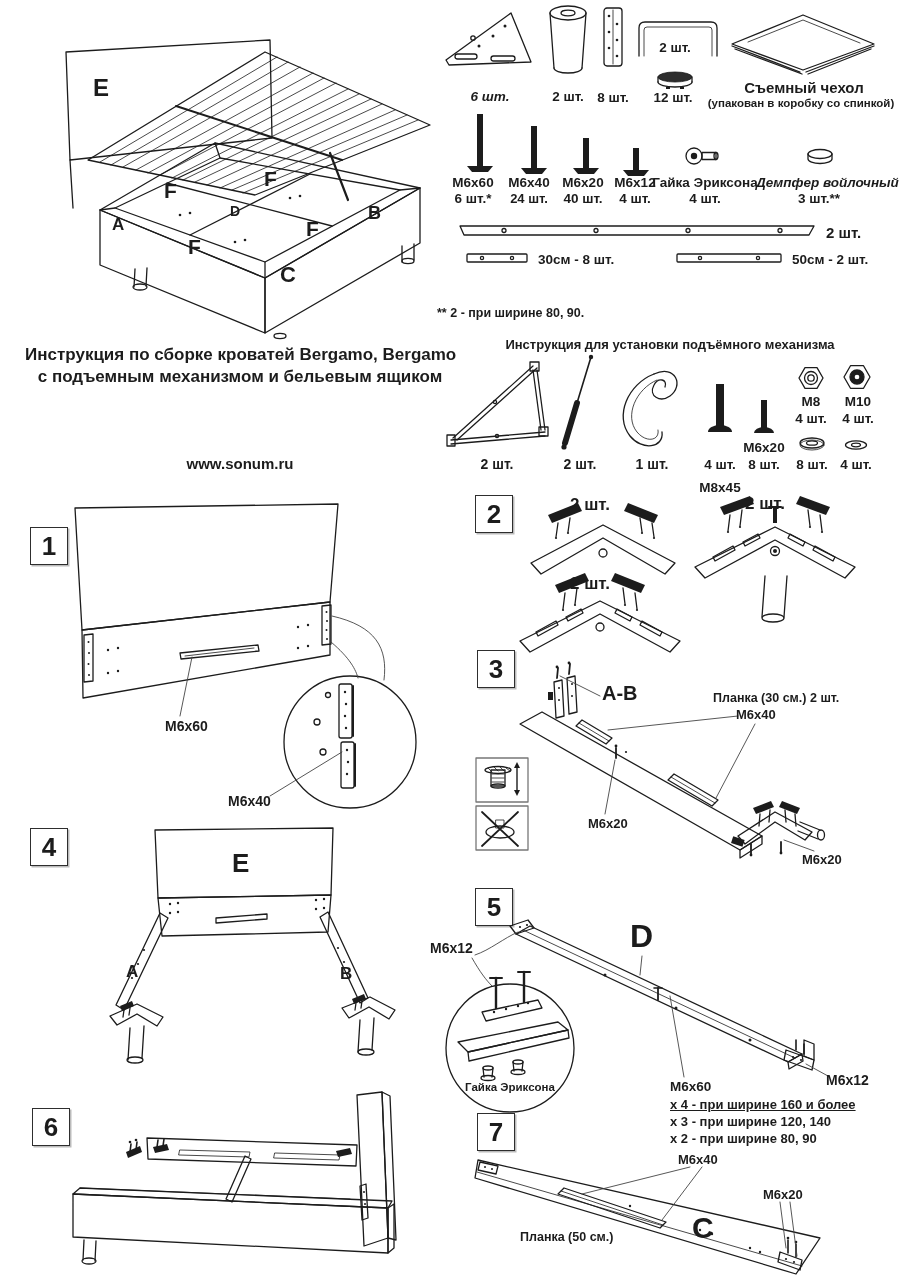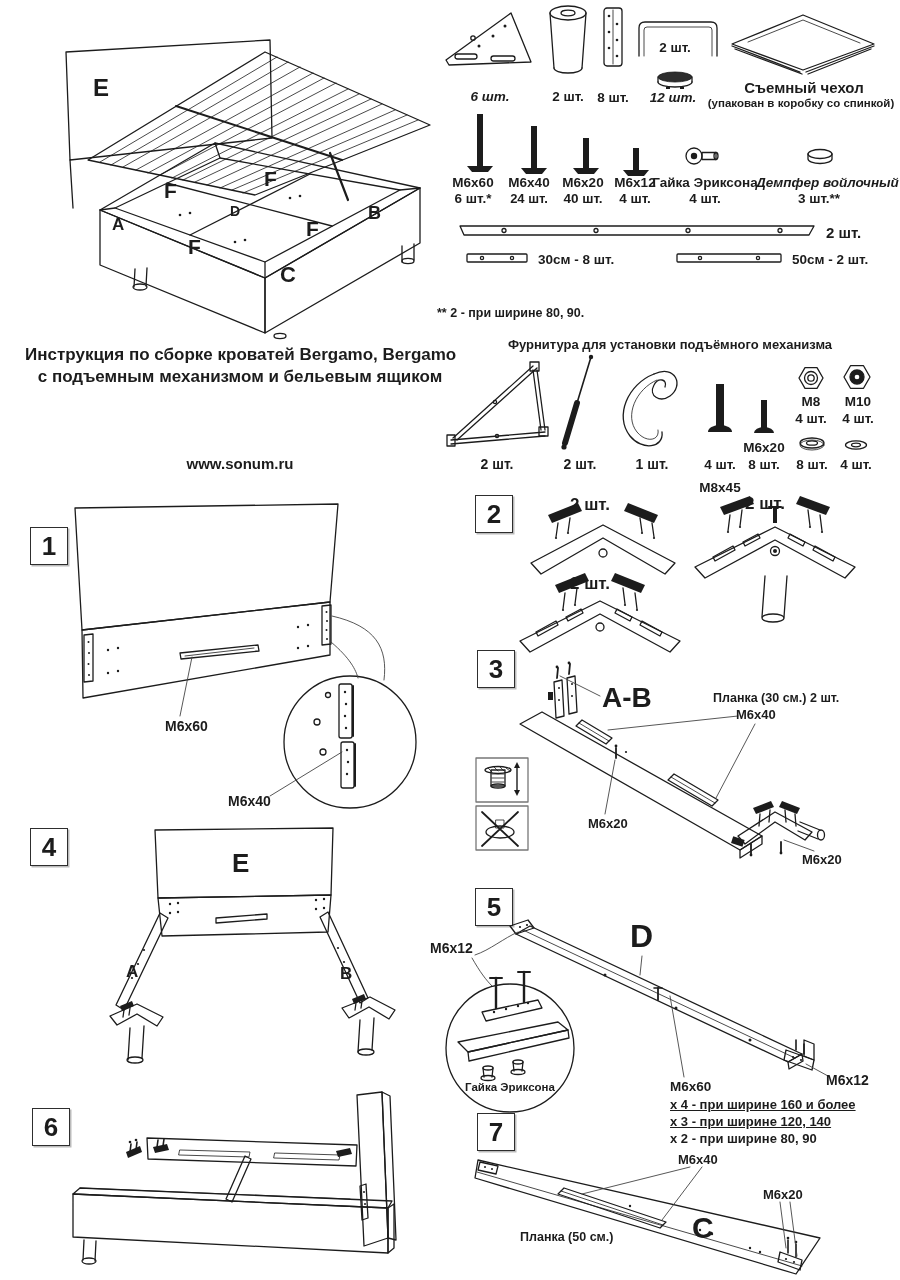--- a/index.html
+++ b/index.html
@@ -128,21 +128,21 @@
 
     <svg style="left:216px;top:70px;" width="38" height="22" viewBox="0 0 38 22">
       <ellipse class="fp" cx="19" cy="7" rx="17" ry="5"></ellipse>
       <g class="k">
           <path d="M2,7 L2,12 M36,7 L36,12"></path>
           <path d="M2,12 A17,5 0 0 0 36,12"></path>
         </g>
       <rect class="f" x="10" y="17" width="4" height="2"></rect>
         <rect class="f" x="24" y="17" width="4" height="2"></rect>
     </svg>
-    <div class="lb c" style="left:198px;top:90px;width:70px;font-size:13.5px;font-style:italic;">12 шт.</div>
+    <div class="lb c" style="left:198px;top:90px;width:70px;font-size:13.5px;">12 шт.</div>
 
     <svg style="left:288px;top:12px;" width="152" height="66" viewBox="0 0 152 66">
       <g class="k">
           <polygon points="75,3 146,32 75,58 4,32" fill="#fff"></polygon>
       <path d="M146,34 L78,60 M143,37 L80,62 M4,34 L72,60 M7,37 L74,62"></path>
       <path d="M20,30 L75,8 L132,31" class="kt"></path>
         </g>
     </svg>
     <div class="lb c" style="left:288px;top:79px;width:152px;font-size:15px;">Съемный чехол</div>
     <div class="lb c" style="left:266px;top:97px;width:190px;font-size:11.5px;">(упакован в коробку со спинкой)</div>
@@ -227,21 +227,21 @@
     <div class="lb" style="left:-3px;top:306px;font-size:12.5px;">** 2 - при ширине 80, 90.</div>
   </div>
 
   <div class="abs" style="left:25px;top:345px;width:430px;">
     <div class="lb c" style="left:0;top:0;width:430px;font-size:17px;">Инструкция по сборке кроватей Bergamo, Bergamo</div>
     <div class="lb c" style="left:0;top:22px;width:430px;font-size:17px;">с подъемным механизмом и бельевым ящиком</div>
     <div class="lb c" style="left:0;top:110px;width:430px;font-size:15px;">www.sonum.ru</div>
   </div>
 
   <div class="abs" style="left:440px;top:336px;width:460px;height:150px;">
-    <div class="lb c" style="left:0;top:1px;width:460px;font-size:13px;">Фурнитура для установки подъёмного механизма</div>
+    <div class="lb c" style="left:0;top:1px;width:460px;font-size:13px;">Инструкция для установки подъёмного механизма</div>
 
     <svg style="left:5px;top:20px;" width="106" height="94" viewBox="0 0 106 94">
       <g class="k">
           <path d="M6,84 L100,76 M6,88 L100,80"></path>
           <path d="M8,82 L88,10 M12,84 L92,12"></path>
       <path d="M88,14 L96,74 M92,14 L100,74"></path>
       <rect x="85" y="6" width="9" height="9"></rect>
           <rect x="2" y="79" width="8" height="11"></rect>
           <rect x="94" y="71" width="9" height="9"></rect>
       <circle cx="50" cy="46" r="1.6"></circle>
@@ -475,21 +475,21 @@
         <ellipse cx="28" cy="146" rx="7" ry="2"></ellipse>
         <line x1="47" y1="126" x2="47" y2="152" stroke-width="1.4"></line>
         <polygon class="f" points="47,122 44,128 50,128"></polygon>
           <polygon class="f" points="47,156 44,150 50,150"></polygon>
         <rect x="6" y="166" width="52" height="44" fill="#fff" stroke="#777"></rect>
         <ellipse cx="30" cy="192" rx="14" ry="6"></ellipse>
           <rect x="26" y="180" width="8" height="8" class="kt"></rect>
         <path d="M12,172 L48,206 M48,172 L12,206" stroke-width="1.8"></path>
       </g>
     </svg>
-    <div class="lb" style="left:132px;top:42px;font-size:28px;">A-B</div>
+    <div class="lb" style="left:132px;top:42px;font-size:20px;">A-B</div>
     <div class="lb" style="left:243px;top:51px;font-size:12.5px;">Планка (30 см.)  2 шт.</div>
     <div class="lb" style="left:266px;top:67px;font-size:13px;">М6х40</div>
     <div class="lb" style="left:118px;top:176px;font-size:13px;">М6х20</div>
     <div class="lb" style="left:332px;top:212px;font-size:13px;">М6х20</div>
   </div>
 
   <div class="abs" style="left:20px;top:820px;width:420px;height:272px;">
     <div class="stepnum" style="left:10px;top:8px;">
         <span>4</span>
       </div>
@@ -577,21 +577,21 @@
           <path d="M83,182 L84,191 M93,182 L92,191"></path>
           <ellipse cx="88" cy="192" rx="7" ry="2.5"></ellipse>
       </g>
     </svg>
     <div class="lb" style="left:200px;top:38px;font-size:32px;">D</div>
     <div class="lb" style="left:0;top:60px;font-size:14px;">М6х12</div>
     <div class="lb" style="left:396px;top:192px;font-size:14px;">М6х12</div>
     <div class="lb c" style="left:28px;top:201px;width:104px;font-size:11.5px;">Гайка Эриксона</div>
     <div class="lb" style="left:240px;top:199px;font-size:13.5px;">М6х60</div>
     <div class="lb" style="left:240px;top:217px;font-size:13px;text-decoration:underline;">x 4 - при ширине 160 и более</div>
-    <div class="lb" style="left:240px;top:234px;font-size:13px;text-decoration:underline;">x 3 - при ширине 120, 140</div>
+    <div class="lb" style="left:240px;top:234px;font-size:13px;">x 3 - при ширине 120, 140</div>
     <div class="lb" style="left:240px;top:251px;font-size:13px;">x 2 - при ширине 80, 90</div>
   </div>
 
   <div class="abs" style="left:20px;top:1090px;width:420px;height:190px;">
     <div class="stepnum" style="left:12px;top:18px;">
         <span>6</span>
       </div>
     <svg width="420" height="190" viewBox="0 0 420 190">
       <g class="k">
         <polygon points="337,5 362,2 368,148 344,156"></polygon>

